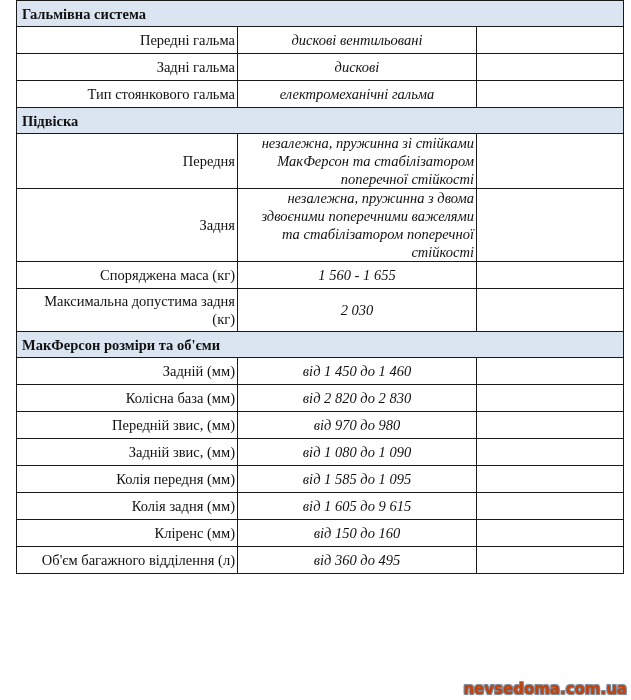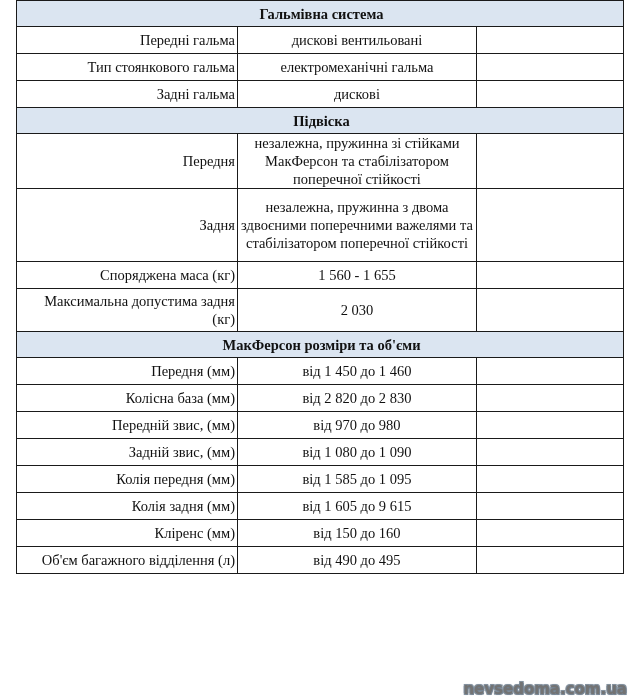--- a/index.html
+++ b/index.html
@@ -4,30 +4,30 @@
 <style>
   html, body { margin:0; padding:0; background:#ffffff; }
   body { width:631px; height:700px; position:relative; overflow:hidden;
          font-family:"Liberation Serif", "DejaVu Serif", serif; color:#111; }
   table.spec { position:absolute; left:16px; top:0; width:607px;
                border-collapse:collapse; table-layout:fixed; font-size:14.5px; }
   table.spec col.c1 { width:221px; }
   table.spec col.c2 { width:239px; }
   table.spec col.c3 { width:147px; }
   table.spec td { border:1.5px solid #1a1a1a; padding:0 2px; line-height:18px; }
-  tr.section td { background:#dbe5f1; font-weight:bold; height:25px; text-align:center; padding-left:5px; }
+  tr.section td { background:#dbe5f1; font-weight:bold; height:25px; text-align:left; padding-left:5px; }
   tr.section td { border-left:1.5px solid #1a1a1a; border-right:1.5px solid #1a1a1a; }
   tr.row td { height:26px;margin-left:20px; }
   td.label { text-align:right; padding-right:2px; }
-  td.value { text-align:center; }
-  tr.tall3 td { height:54px; }
-  tr.tall4 td { height:72px; }
+  td.value { text-align:center;font-style:italic; }
+  tr.tall3 td { height:54px;text-align:right; }
+  tr.tall4 td { height:72px;text-align:right; }
   tr.tall2 td { height:42px; }
   .watermark { position:absolute; right:4px; bottom:2px; font-family:"DejaVu Sans", sans-serif;
-               font-weight:bold; font-size:15px; color:#737373; letter-spacing:0;
+               font-weight:bold; font-size:15px; color:#c2410c; letter-spacing:0;
                text-shadow: 0 0 2px #6b7a8a, 1px 1px 0 #7d8b99, -1px -1px 0 #8a97a3, 1px -1px 0 #8a97a3, -1px 1px 0 #8a97a3; }
 </style>
 </head>
 <body>
 
 <table class="spec">
   <colgroup>
       <col class="c1">
       <col class="c2">
       <col class="c3">
@@ -35,27 +35,27 @@
   <tbody>
     <tr class="section">
       <td colspan="3">Гальмівна система</td>
     </tr>
     <tr class="row">
       <td class="label">Передні гальма</td>
       <td class="value">дискові вентильовані</td>
       <td class="extra"></td>
     </tr>
     <tr class="row">
-      <td class="label">Тип стоянкового гальма</td>
-      <td class="value">електромеханічні гальма</td>
+      <td class="label">Задні гальма</td>
+      <td class="value">дискові</td>
       <td class="extra"></td>
     </tr>
     <tr class="row">
-      <td class="label">Задні гальма</td>
-      <td class="value">дискові</td>
+      <td class="label">Тип стоянкового гальма</td>
+      <td class="value">електромеханічні гальма</td>
       <td class="extra"></td>
     </tr>
 
     <tr class="section">
       <td colspan="3">Підвіска</td>
     </tr>
     <tr class="row tall3">
       <td class="label">Передня</td>
       <td class="value">незалежна, пружинна зі стійками МакФерсон та стабілізатором поперечної стійкості</td>
       <td class="extra"></td>
@@ -74,21 +74,21 @@
     <tr class="row tall2">
       <td class="label">Максимальна допустима задня (кг)</td>
       <td class="value">2 030</td>
       <td class="extra"></td>
     </tr>
 
     <tr class="section">
       <td colspan="3">МакФерсон розміри та об'єми</td>
     </tr>
     <tr class="row">
-      <td class="label">Передня (мм)</td>
+      <td class="label">Задній (мм)</td>
       <td class="value">від 1 450 до 1 460</td>
       <td class="extra"></td>
     </tr>
     <tr class="row">
       <td class="label">Колісна база (мм)</td>
       <td class="value">від 2 820 до 2 830</td>
       <td class="extra"></td>
     </tr>
     <tr class="row">
       <td class="label">Передній звис, (мм)</td>
@@ -110,19 +110,19 @@
       <td class="value">від 1 605 до 9 615</td>
       <td class="extra"></td>
     </tr>
     <tr class="row">
       <td class="label">Кліренс (мм)</td>
       <td class="value">від 150 до 160</td>
       <td class="extra"></td>
     </tr>
     <tr class="row">
       <td class="label">Об'єм багажного відділення (л)</td>
-      <td class="value">від 490 до 495</td>
+      <td class="value">від 360 до 495</td>
       <td class="extra"></td>
     </tr>
   </tbody>
 </table>
 
 <div class="watermark">nevsedoma.com.ua</div>
 
 </body></html>

